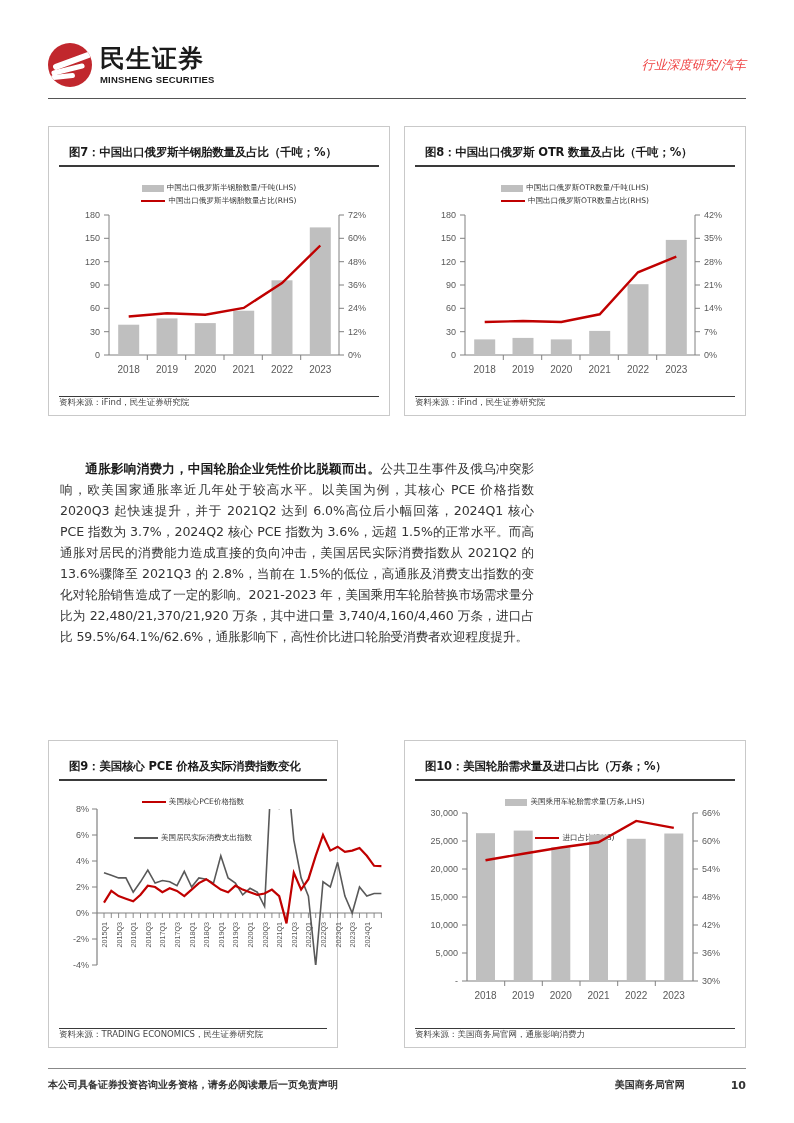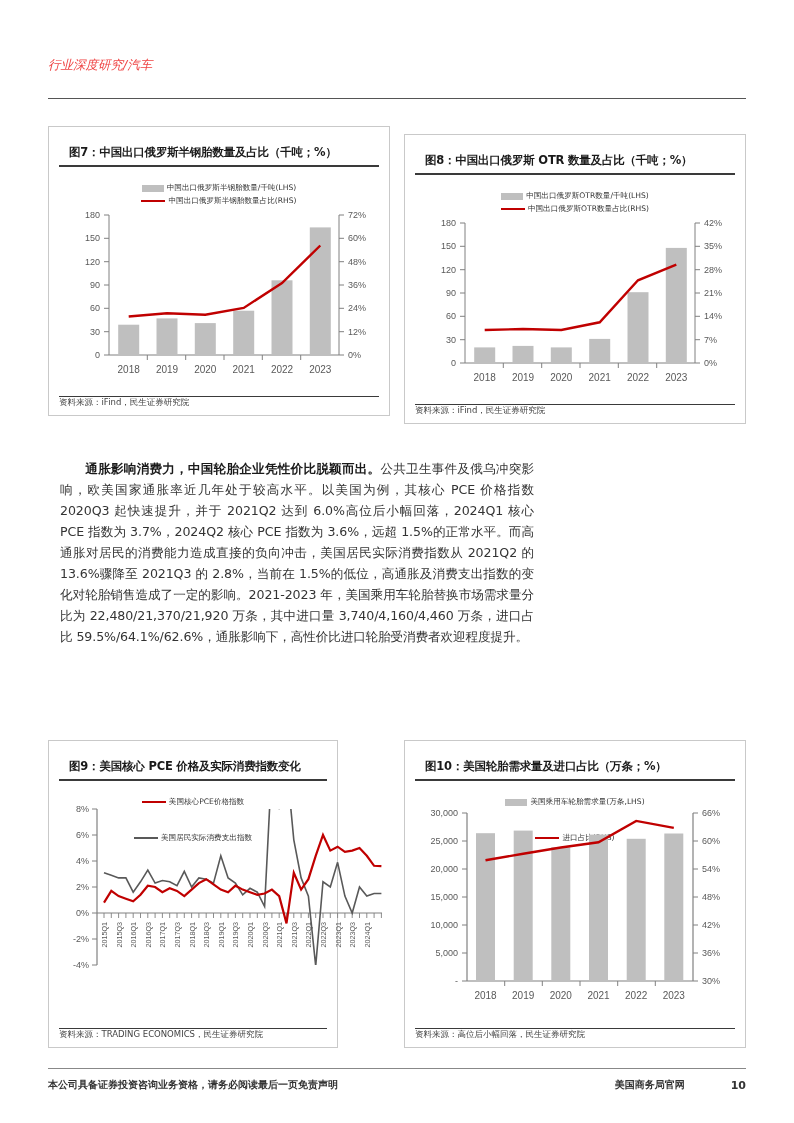--- a/index.html
+++ b/index.html
@@ -222,20 +222,31 @@
   .footer-page { font-size: 11px; }
 
   text { font-family: "Liberation Sans", sans-serif; }
 </style>
 </head>
 <body>
 
 <div class="page">
 
   <div class="header">
+    <div class="logo-block">
+      <div class="logo-mark">
+        <span class="swoosh1"></span>
+        <span class="swoosh2"></span>
+        <span class="swoosh3"></span>
+      </div>
+      <div class="logo-text">
+        <div class="logo-cn">民生证券</div>
+        <div class="logo-en">MINSHENG SECURITIES</div>
+      </div>
+    </div>
     <div class="header-right">行业深度研究/汽车</div>
   </div>
   <div class="header-rule"></div>
 
   <div class="panel" style="left:48px; top:126px; width:342px; height:290px;">
     <div class="panel-title"><span>图7：</span><span>中国出口俄罗斯半钢胎数量及占比（千吨；%）</span></div>
     <div class="legend">
       <div class="legend-item">
         <span class="swatch-bar"></span>
         <span>中国出口俄罗斯半钢胎数量/千吨(LHS)</span>
@@ -313,21 +324,21 @@
         <text x="118" y="170">2019</text>
         <text x="156.3" y="170">2020</text>
         <text x="194.7" y="170">2021</text>
         <text x="233" y="170">2022</text>
         <text x="271.3" y="170">2023</text>
       </g>
     </svg>
     <div class="panel-source">资料来源：iFind，民生证券研究院</div>
   </div>
 
-  <div class="panel" style="left:404px; top:134px; width:342px; height:290px;">
+  <div class="panel" style="left:404px; top:126px; width:342px; height:290px;">
     <div class="panel-title"><span>图8：</span><span>中国出口俄罗斯 OTR 数量及占比（千吨；%）</span></div>
     <div class="legend">
       <div class="legend-item">
         <span class="swatch-bar"></span>
         <span>中国出口俄罗斯OTR数量/千吨(LHS)</span>
       </div>
       <div class="legend-item">
         <span class="swatch-line"></span>
         <span>中国出口俄罗斯OTR数量占比(RHS)</span>
       </div>
@@ -598,21 +609,21 @@
 
       <g font-size="10" fill="#595959" text-anchor="middle">
         <text x="80.5" y="196">2018</text>
         <text x="118.2" y="196">2019</text>
         <text x="155.8" y="196">2020</text>
         <text x="193.5" y="196">2021</text>
         <text x="231.2" y="196">2022</text>
         <text x="268.8" y="196">2023</text>
       </g>
     </svg>
-    <div class="panel-source">资料来源：高位后小幅回落，民生证券研究院</div>
+    <div class="panel-source">资料来源：美国商务局官网，通胀影响消费力</div>
   </div>
 
   <div class="footer-rule"></div>
   <div class="footer">
     <div class="footer-left">本公司具备证券投资咨询业务资格，请务必阅读最后一页免责声明</div>
     <div class="footer-center">美国商务局官网</div>
     <div class="footer-page">10</div>
   </div>
 
 </div>

